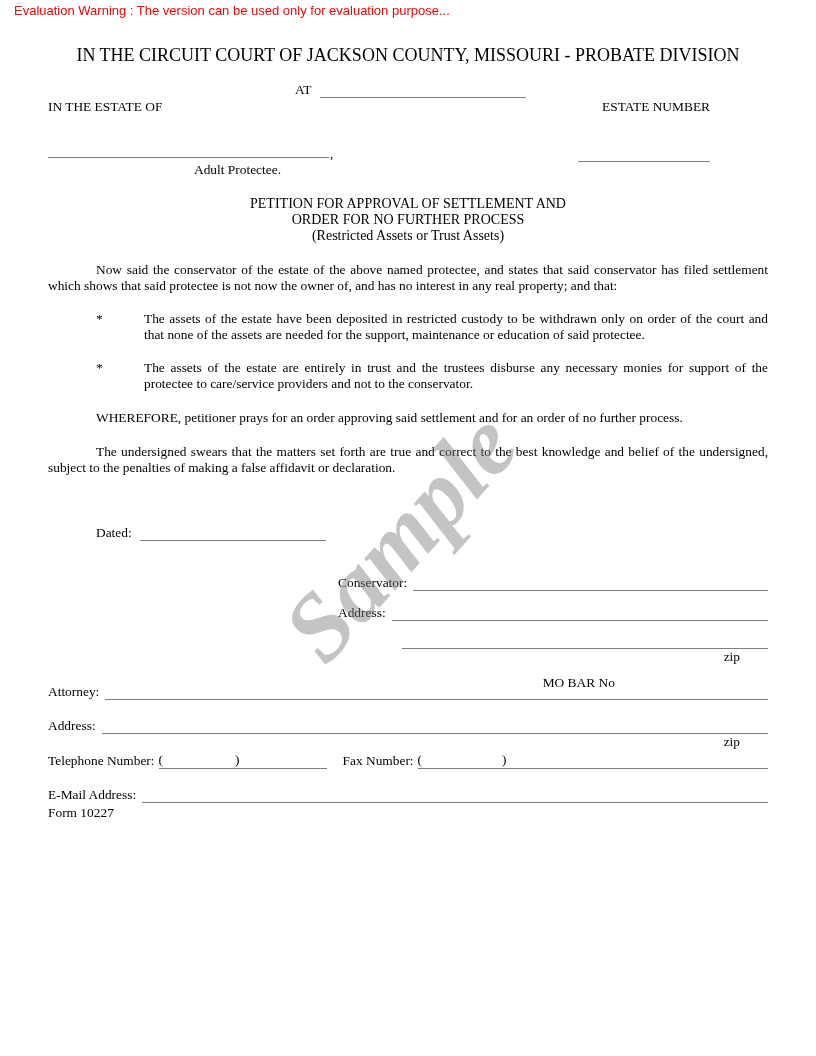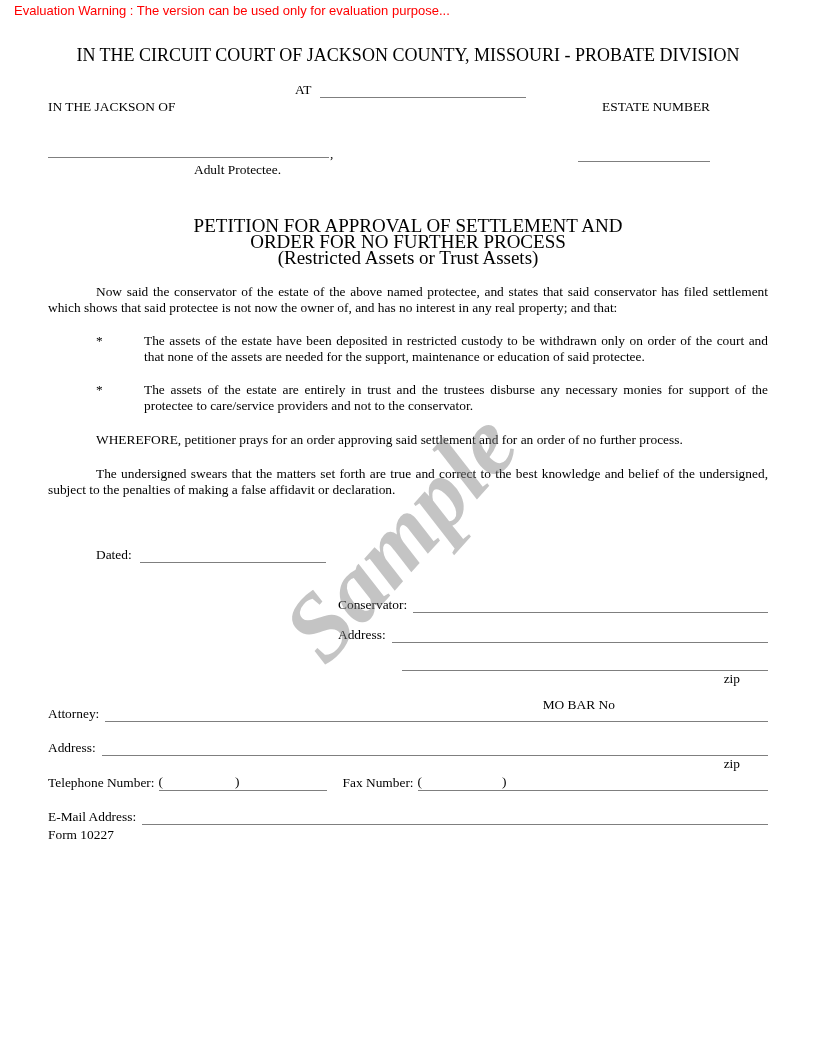--- a/index.html
+++ b/index.html
@@ -31,21 +31,21 @@
   .estate-row { display:flex; justify-content:space-between; margin-top:1px; }
   .estate-row .right { margin-right:58px; }
 
   .blank-row { display:flex; justify-content:space-between; align-items:flex-end; margin-top:28px; }
   .blank-row .left-line { width:281px; }
   .blank-row .right-line { width:132px; margin-right:58px; }
   .comma { margin-left:1px; }
 
   .protectee-row { padding-left:146px; }
 
-  .heading { margin-top:40px; text-align:center; font-size:19px; }
+  .heading { margin-top:18px; text-align:center; font-size:14px; }
 
   .para { margin:18px 0 0 0; text-align:justify; text-indent:48px; }
 
   .bullet { margin-top:17px; display:flex; padding-left:48px; }
   .bullet .marker { width:48px; flex:none; }
   .bullet .btext { flex:1; text-align:justify; }
 
   .dated-row { margin-top:49px; padding-left:48px; display:flex; align-items:center; }
   .dated-line { width:186px; margin-left:8px; }
 
@@ -97,21 +97,21 @@
   <div class="content">
 
     <div class="court-title">IN THE CIRCUIT COURT OF JACKSON COUNTY, MISSOURI - PROBATE DIVISION</div>
 
     <div class="at-row">
       <span class="lbl">AT</span>
       <span class="ln at-line"></span>
     </div>
 
     <div class="estate-row">
-      <span>IN THE JACKSON OF</span>
+      <span>IN THE ESTATE OF</span>
       <span class="right">ESTATE NUMBER</span>
     </div>
 
     <div class="blank-row">
       <span>
         <span class="ln left-line"></span><span class="comma">,</span>
       </span>
       <span class="ln right-line"></span>
     </div>
 

